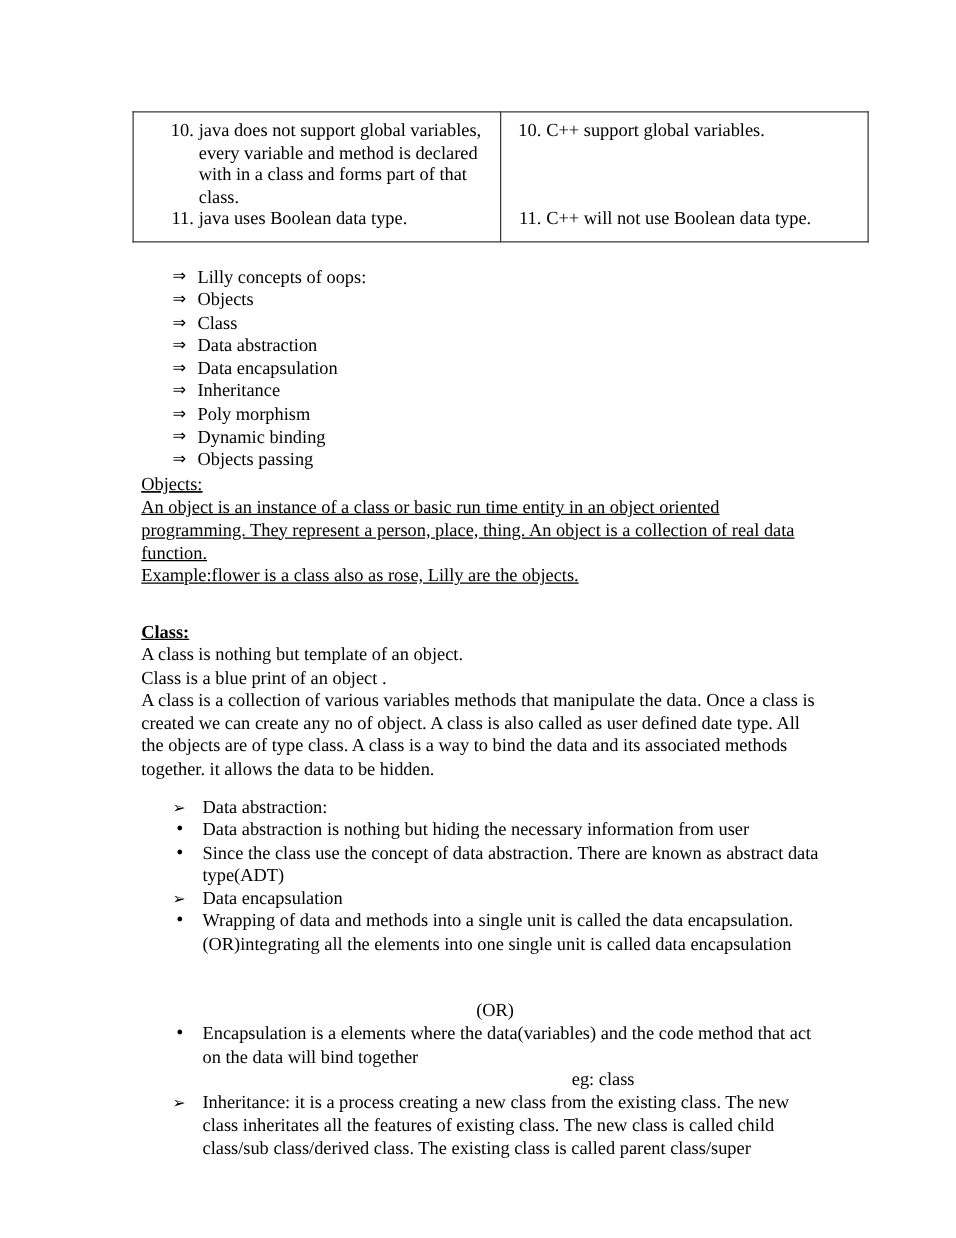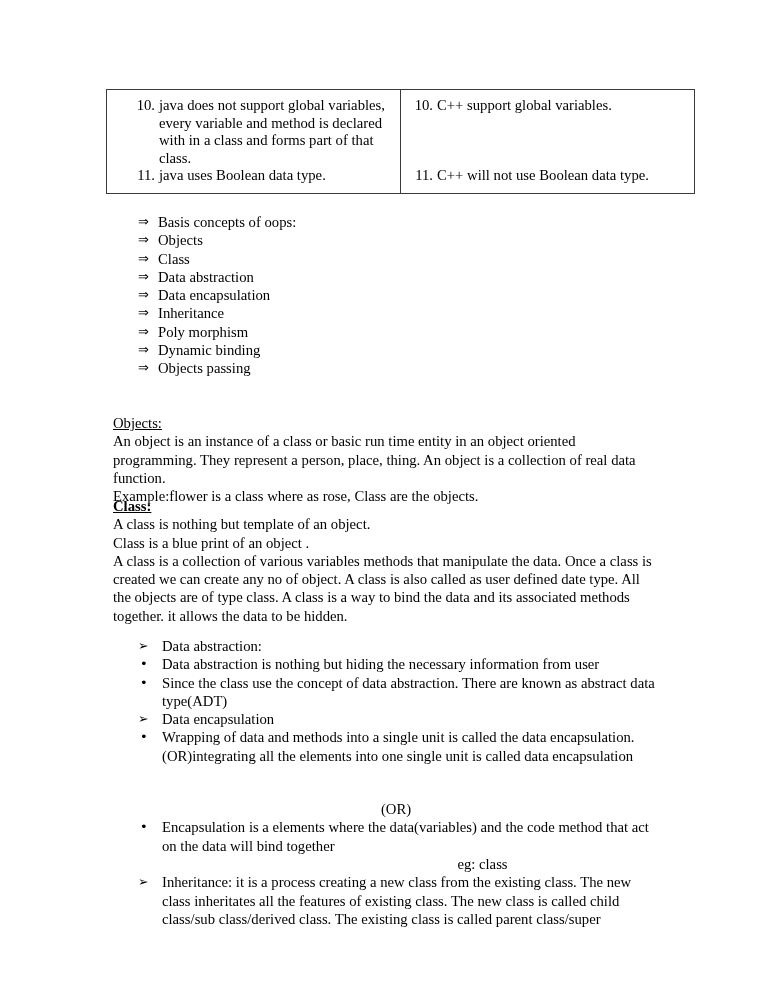--- a/index.html
+++ b/index.html
@@ -174,21 +174,21 @@
           <span>C++ will not use Boolean data type.</span>
         </div>
       </td>
     </tr>
   </tbody>
     </table>
 
   <div class="arrow-list">
     <div class="li">
       <span class="mk">⇒</span>
-      <span>Basis concepts of oops:</span>
+      <span>Lilly concepts of oops:</span>
     </div>
     <div class="li">
       <span class="mk">⇒</span>
       <span>Objects</span>
     </div>
     <div class="li">
       <span class="mk">⇒</span>
       <span>Class</span>
     </div>
     <div class="li">
@@ -210,24 +210,24 @@
     <div class="li">
       <span class="mk">⇒</span>
       <span>Dynamic binding</span>
     </div>
     <div class="li">
       <span class="mk">⇒</span>
       <span>Objects passing</span>
     </div>
   </div>
 
-  <div class="txt body-col" style="top:414px;">
+  <div class="txt body-col" style="top:379px;text-decoration:underline;">
     <div class="para u">Objects:</div>
     <div class="para">An object is an instance of a class or basic run time entity in an object oriented programming. They represent a person, place, thing. An object is a collection of real data function.</div>
-    <div class="para">Example:flower is a class where as rose, Class are the objects.</div>
+    <div class="para">Example:flower is a class also as rose, Lilly are the objects.</div>
   </div>
 
   <div class="txt body-col" style="top:497px;">
     <div class="para b u" style="display:inline-block;">Class:</div>
     <div class="para">A class is nothing but template of an object.</div>
     <div class="para">Class is a blue print of an object .</div>
     <div class="para">A class is a collection of various variables methods that manipulate the data. Once a class is created we can create any no of object. A class is also called as user defined date type. All the objects are of type class. A class is a way to bind the data and its associated methods together. it allows the data to be hidden.</div>
   </div>
 
   <div class="mixed-list">

